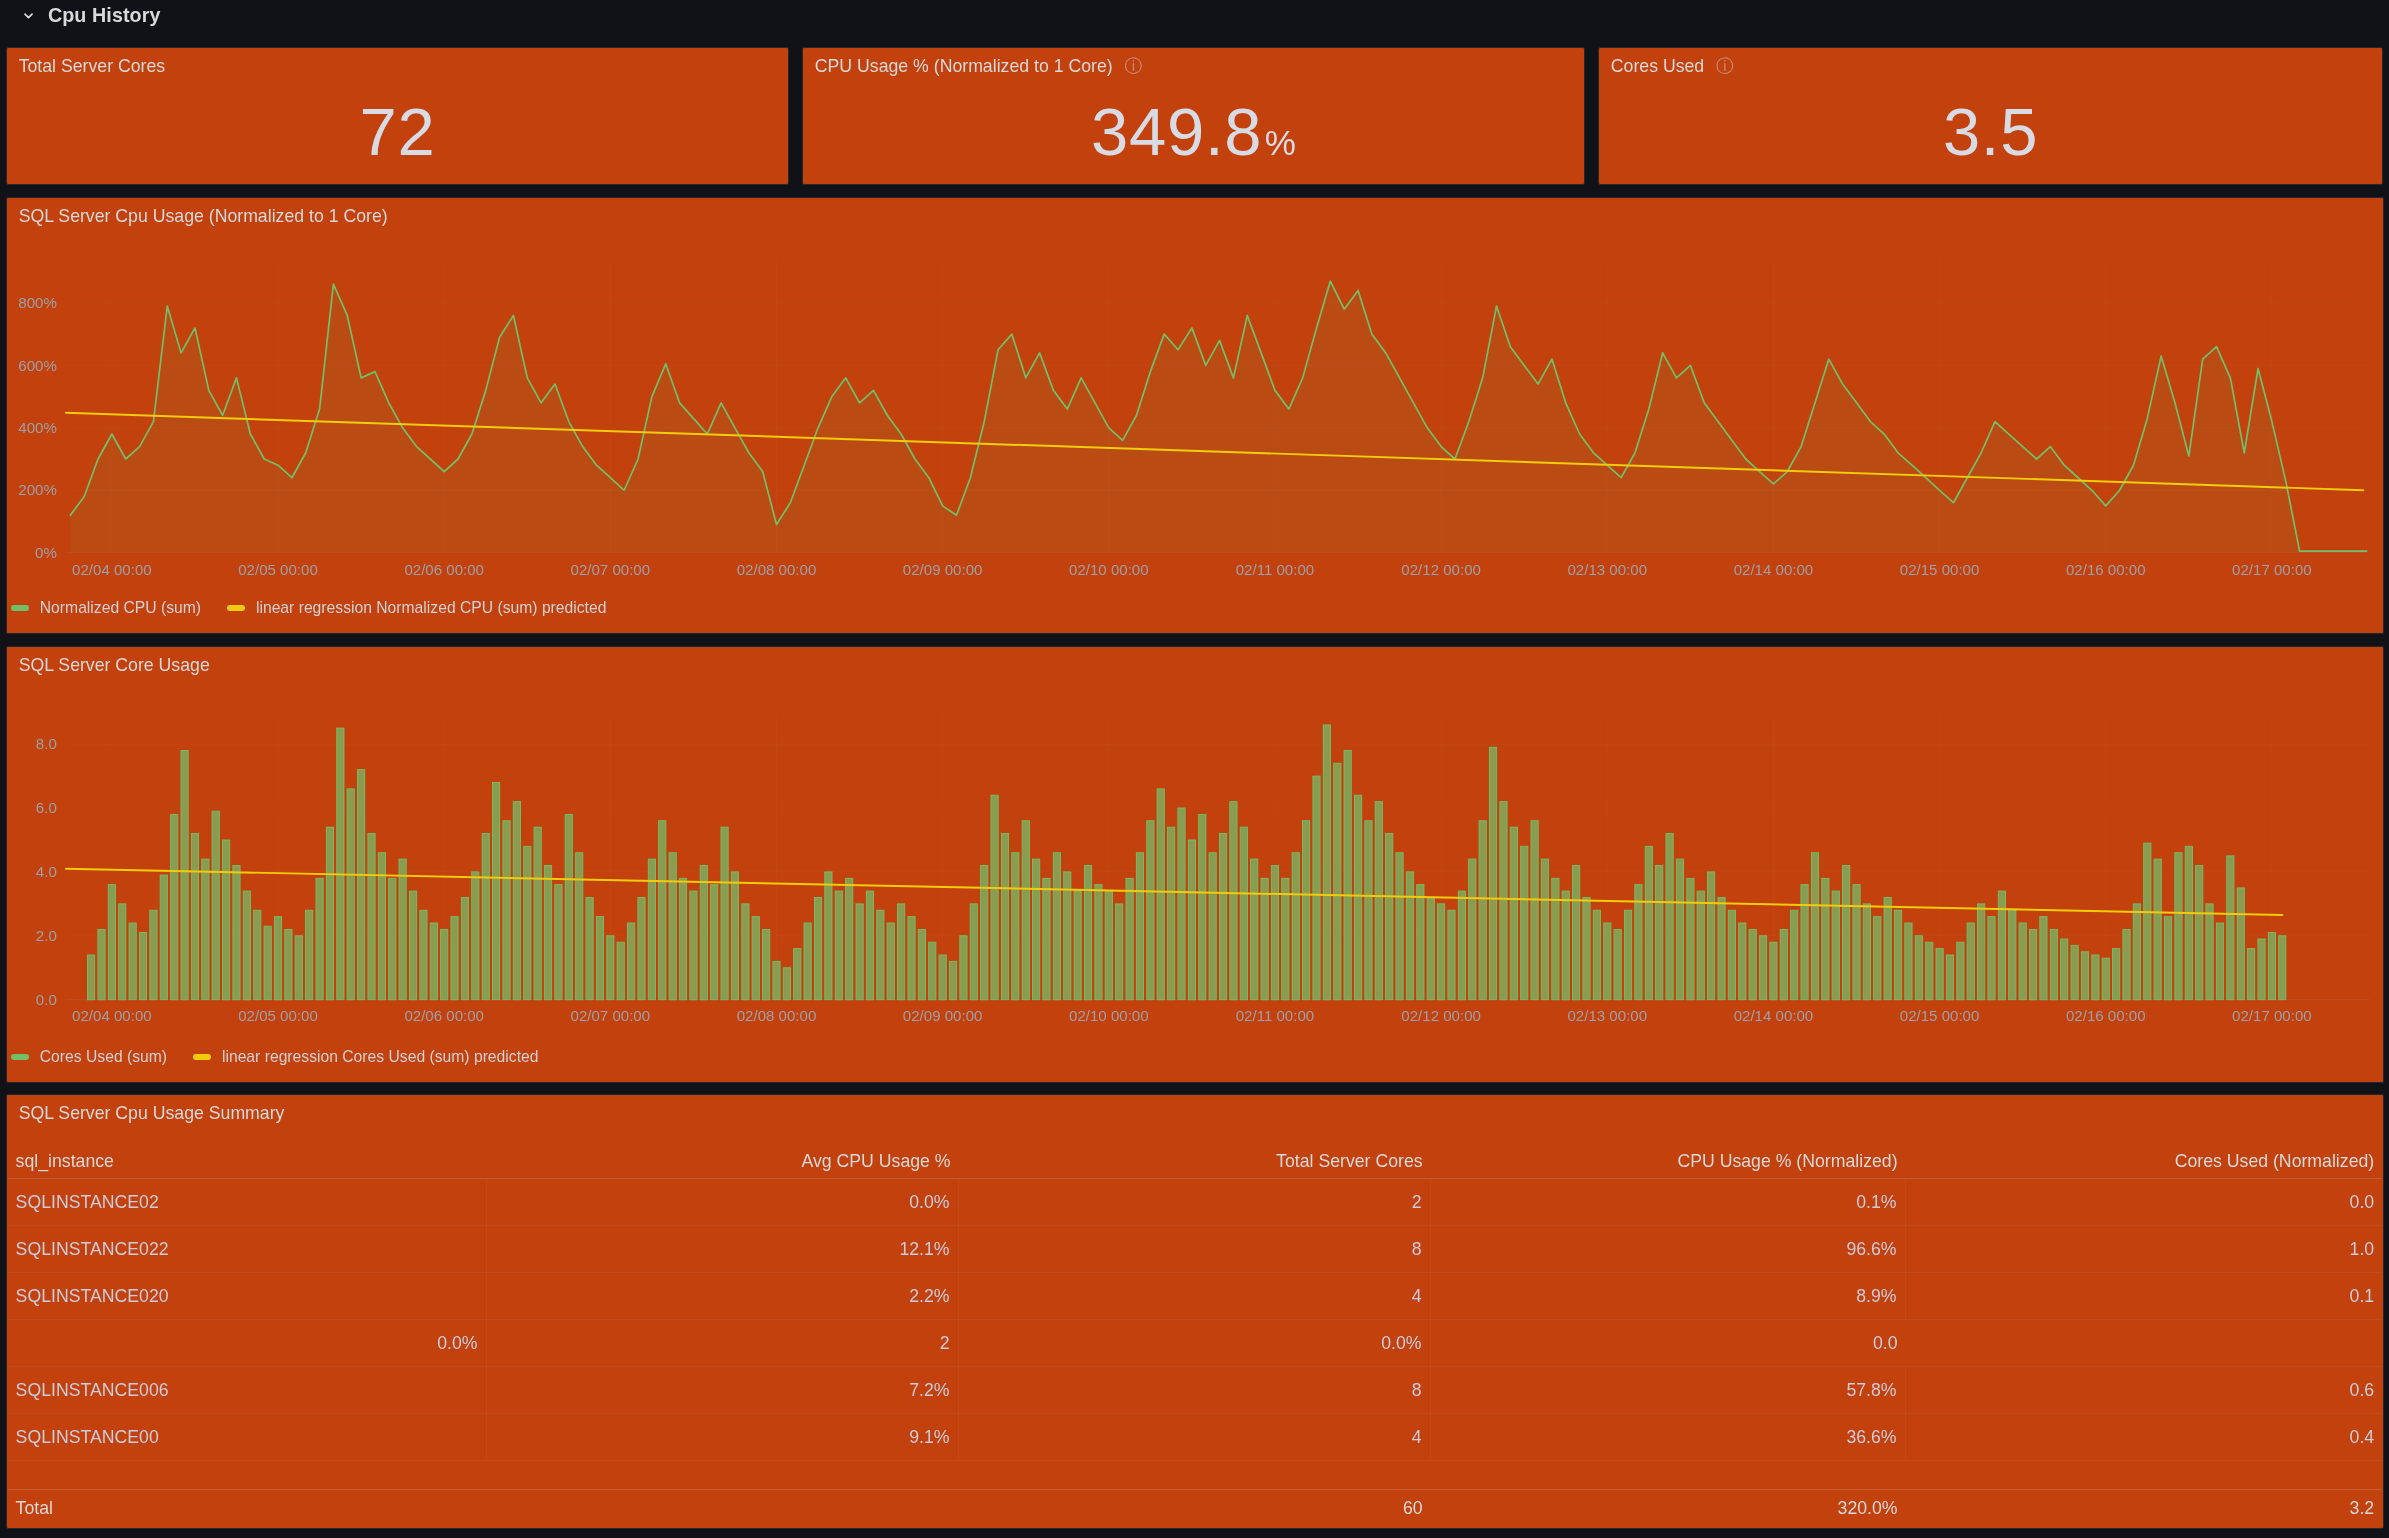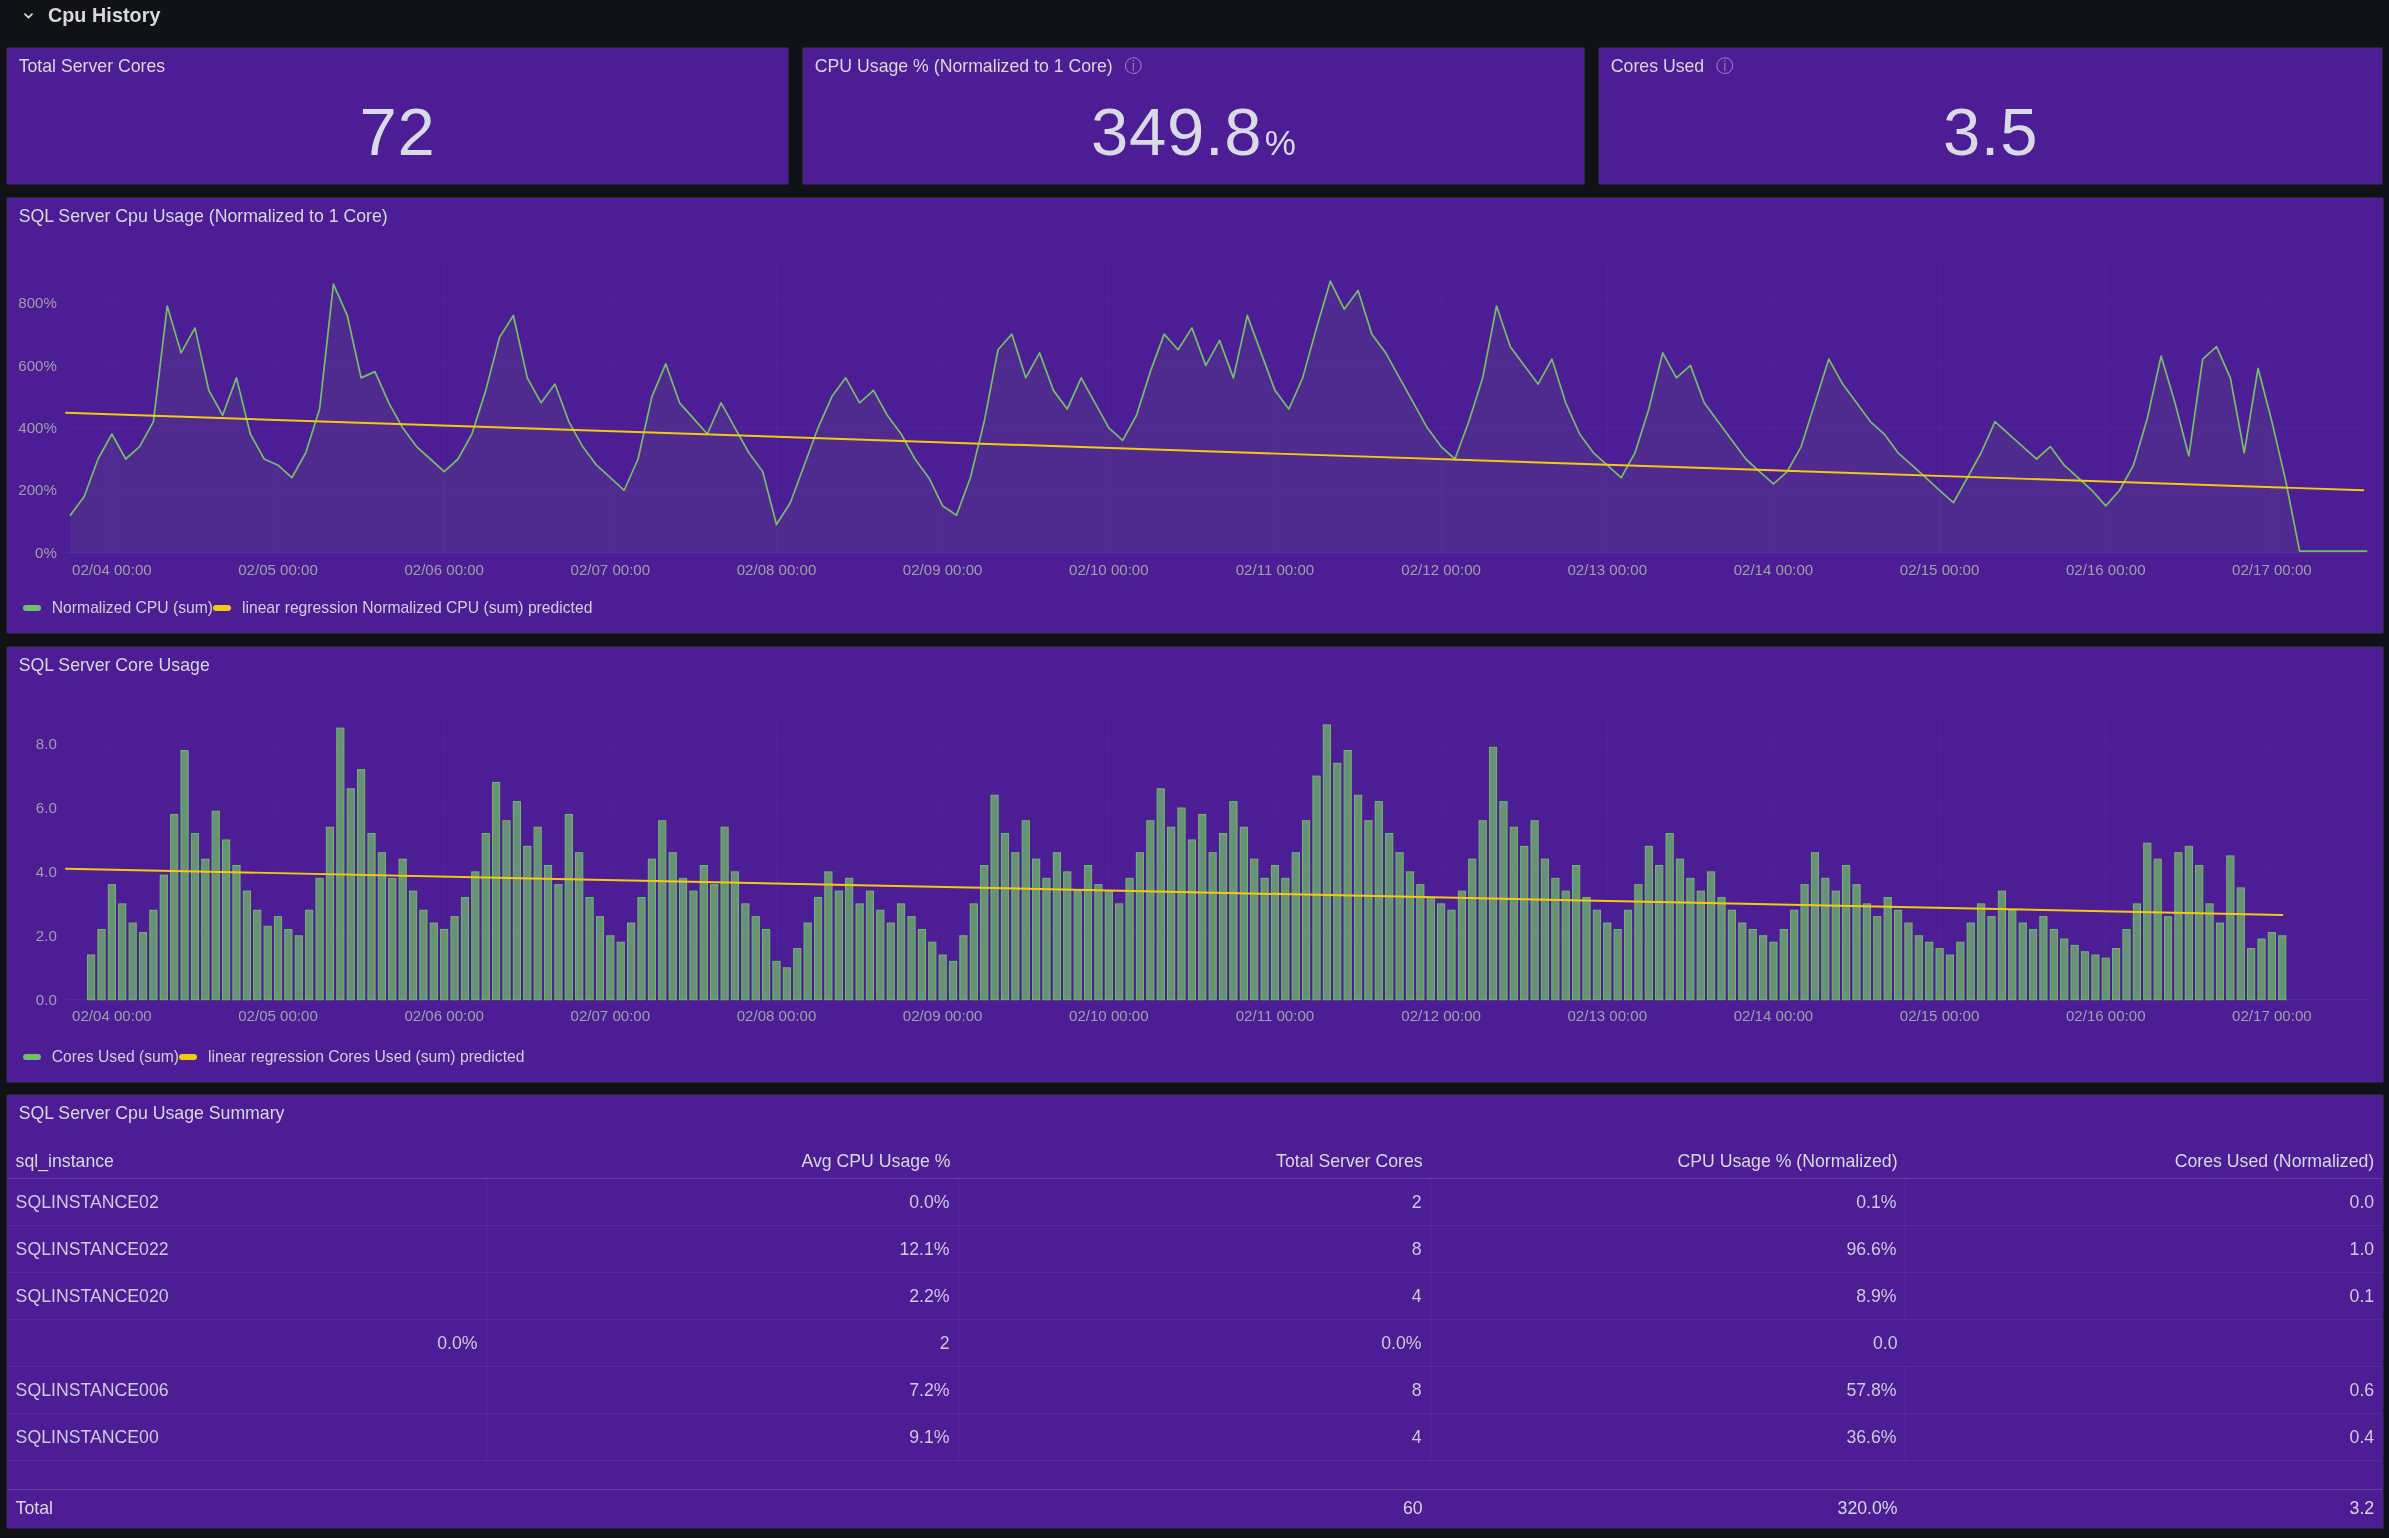--- a/index.html
+++ b/index.html
@@ -2,32 +2,32 @@
 <html style="font-size:10.5px"><head>
 <meta charset="utf-8">
 <style>
   * { box-sizing: border-box; margin: 0; padding: 0; }
   html,body { width: 2389px; height: 1539px; background: #111217; overflow: hidden;
     font-family: "Liberation Sans", sans-serif; color: #d8d9da; }
   .section-header { position: absolute; left: 6px; top: 0; height: 31px; width: 100%;
     display: flex; align-items: center; padding-left: 14.4px; gap: 10.5px; cursor: pointer; }
   .section-title { font-size: 19.7px; font-weight: 600; color: #d8d9da; letter-spacing: 0.1px; }
   .chev { width: 17px; height: 17px; display: inline-flex; align-items: center; justify-content: center; }
-  .panel { position: absolute; background: #4c1d95; border: 0.7px solid #25272e; border-radius: 2px; }
+  .panel { position: absolute; background: #c2410c; border: 0.7px solid #25272e; border-radius: 2px; }
   .panel-title { position: absolute; top: 7.9px; left: 11.8px; font-size: 17.7px; font-weight: 500;
     color: #d8d9da; display: flex; align-items: center; gap: 11.8px; white-space: nowrap; z-index: 3; }
   .info-icon { font-size: 17.7px; line-height: 17.7px; color: rgba(204,204,220,.55); font-weight: 400; }
   .stat-value-wrap { position: absolute; left: 0; right: 0; top: 30px; bottom: 0;
     display: flex; align-items: center; justify-content: center; }
   .stat-value { display: flex; align-items: baseline; font-weight: 500; color: #d9dbe4; }
   .stat-num { font-size: 67px; letter-spacing: 0.7px; }
   .stat-suffix { font-size: 35px; margin-left: 2.6px; }
   .chart-svg { position: absolute; left: 0; top: 0; width: 2376px; height: 436px; }
-  .legend { position: absolute; left: 16px; bottom: 15.7px; display: flex; align-items: center;
-    z-index: 3; }
+  .legend { position: absolute; left: 4px; bottom: 15.7px; display: flex; align-items: center;
+    gap: 26px; z-index: 3; }
   .legend-item { display: flex; align-items: center; gap: 10.5px; cursor: pointer; }
   .legend-swatch { width: 18.4px; height: 5.9px; border-radius: 3.3px; }
   .legend-label { font-size: 15.7px; color: #d0d1d7; white-space: nowrap; }
   .tbl { position: absolute; top: 49px; left: 0.7px; right: 0.7px; bottom: 0.7px;
     display: flex; flex-direction: column; }
   .tbl-row { display: grid; grid-template-columns: 479px 472px 472px 475px auto; align-items: center; }
   .tbl-header { height: 42px; border-bottom: 0.7px solid rgba(204,204,220,.20); }
   .tbl-header .cell { font-size: 17.7px; font-weight: 500; color: #d8d9da; }
   .tbl-body-row { height: 47px; border-bottom: 0.7px solid rgba(204,204,220,.08); }
   .tbl-body-row .cell { font-size: 17.7px; color: #ccccdc; height: 100%; display: flex; align-items: center; }

